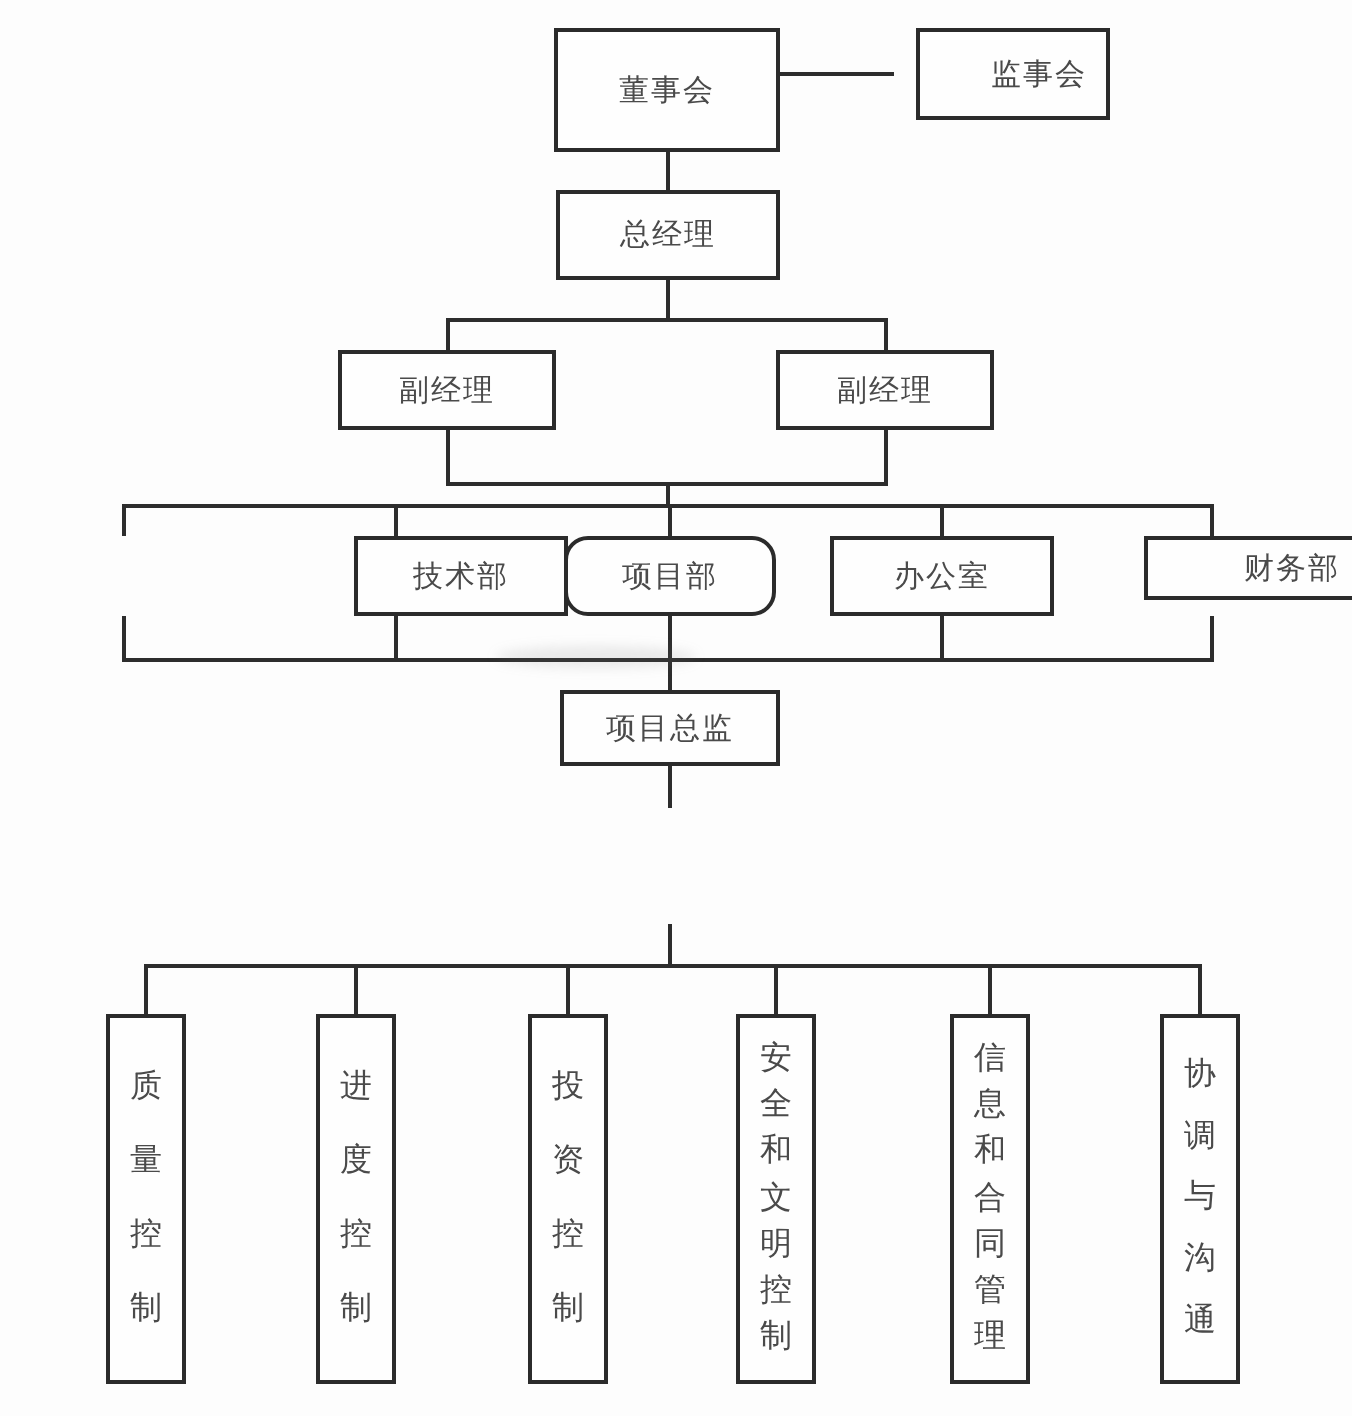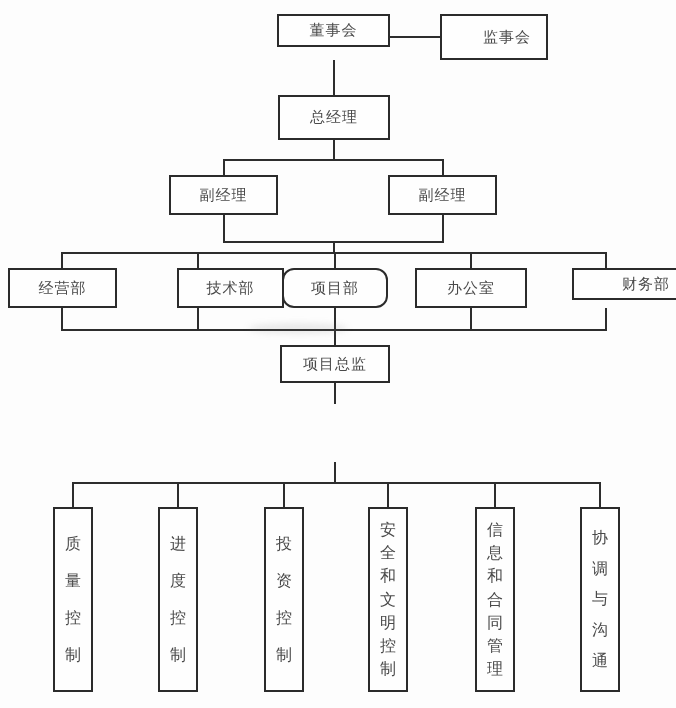--- a/index.html
+++ b/index.html
@@ -87,41 +87,38 @@
     <line x1="73" y1="482" x2="73" y2="507"></line>
     <line x1="178" y1="482" x2="178" y2="507"></line>
     <line x1="284" y1="482" x2="284" y2="507"></line>
     <line x1="388" y1="482" x2="388" y2="507"></line>
     <line x1="495" y1="482" x2="495" y2="507"></line>
     <line x1="600" y1="482" x2="600" y2="507"></line>
   </svg>
 
   <div class="smudge" style="left:248px;top:323px;width:100px;height:11px;"></div>
 
-  <div class="node" style="left:277px;top:14px;width:113px;height:33px;">
+  <div class="node" style="left:277px;top:14px;width:113px;height:62px;">
     <span class="label">董事会</span>
   </div>
-  <div class="node" style="left:440px;top:14px;width:108px;height:46px;padding-left:26px;">
+  <div class="node" style="left:458px;top:14px;width:97px;height:46px;padding-left:26px;">
     <span class="label">监事会</span>
   </div>
 
   <div class="node" style="left:278px;top:95px;width:112px;height:45px;">
     <span class="label">总经理</span>
   </div>
 
   <div class="node" style="left:169px;top:175px;width:109px;height:40px;">
     <span class="label">副经理</span>
   </div>
   <div class="node" style="left:388px;top:175px;width:109px;height:40px;">
     <span class="label">副经理</span>
   </div>
 
-  <div class="node" style="left:8px;top:268px;width:109px;height:40px;">
-    <span class="label">经营部</span>
-  </div>
   <div class="node" style="left:145px;top:268px;width:107px;height:40px;margin-left:32px;">
     <span class="label">技术部</span>
   </div>
   <div class="node" style="left:282px;top:268px;width:106px;height:40px;border-radius:12px;">
     <span class="label">项目部</span>
   </div>
   <div class="node" style="left:415px;top:268px;width:112px;height:40px;">
     <span class="label">办公室</span>
   </div>
   <div class="node" style="left:572px;top:268px;width:112px;height:32px;padding-left:36px;">

